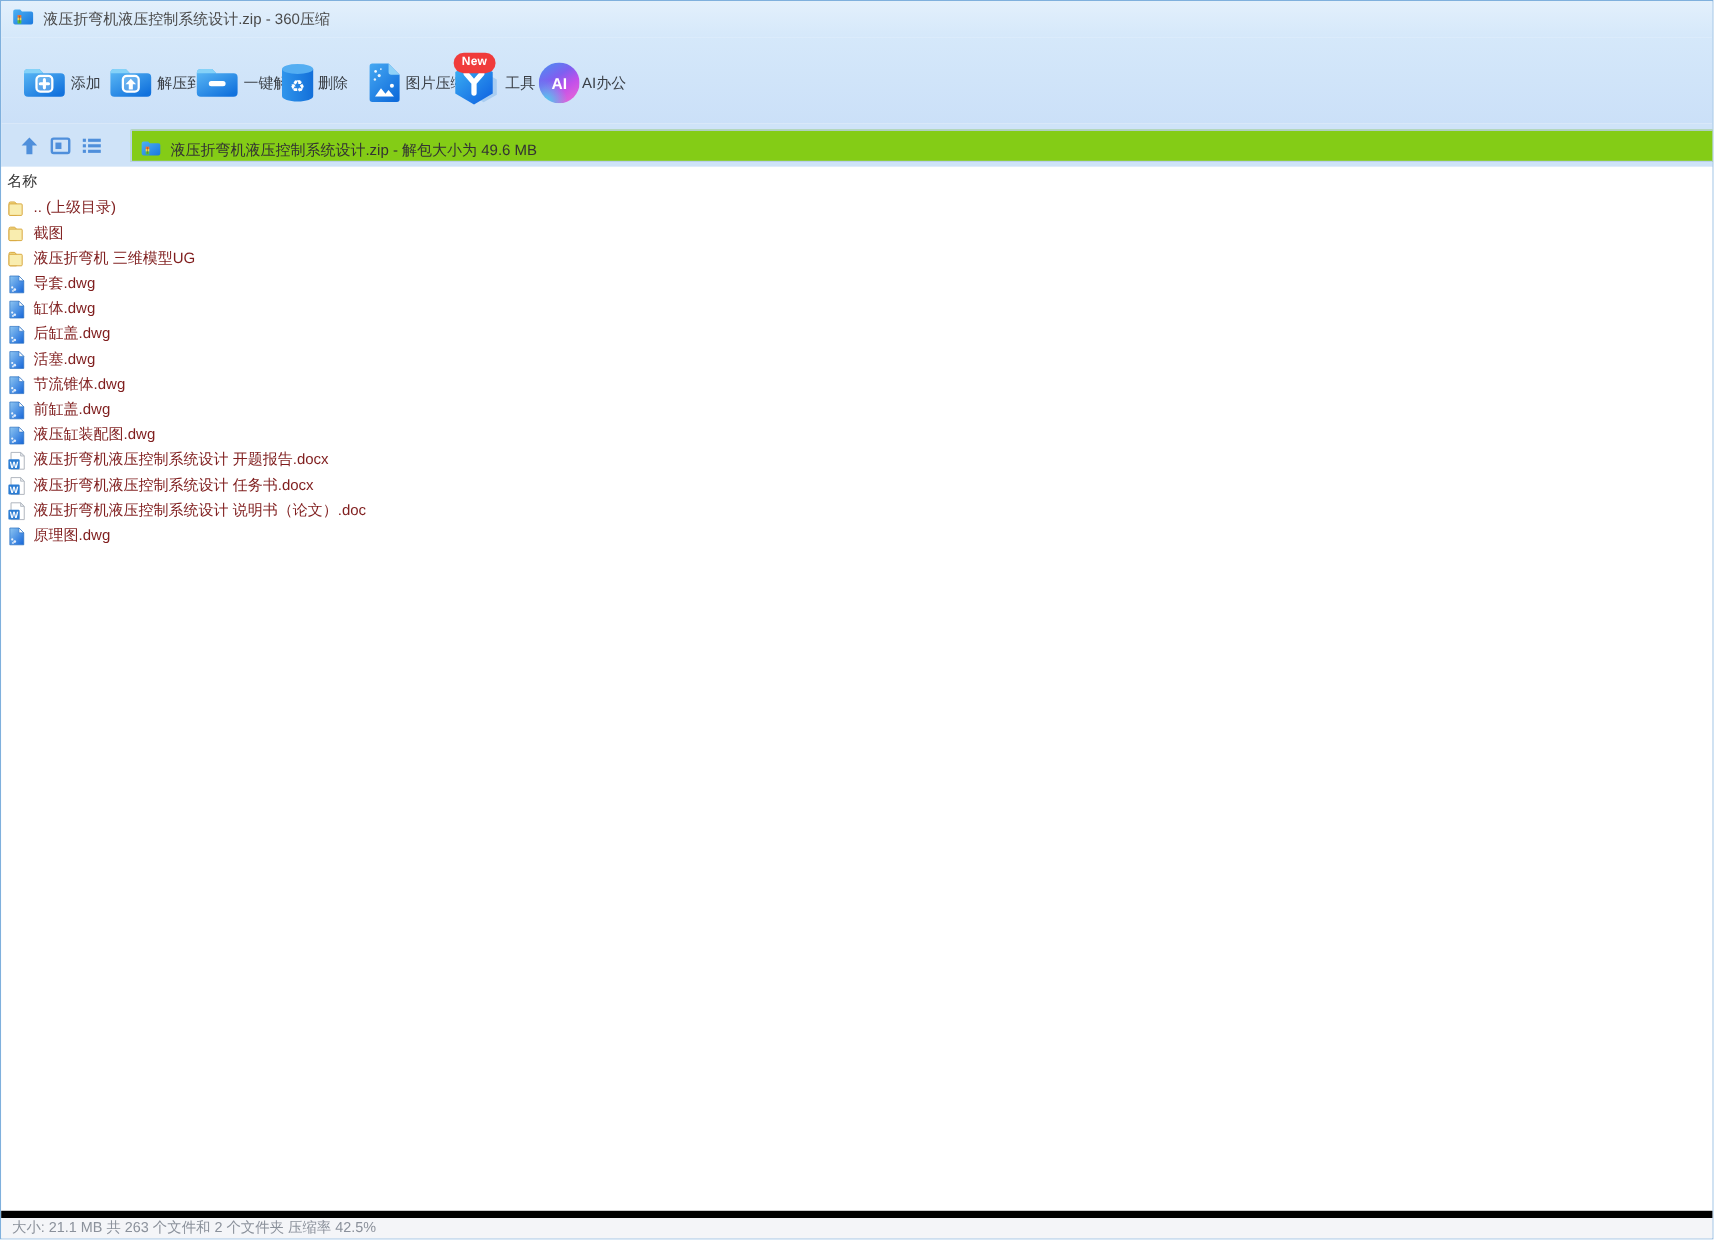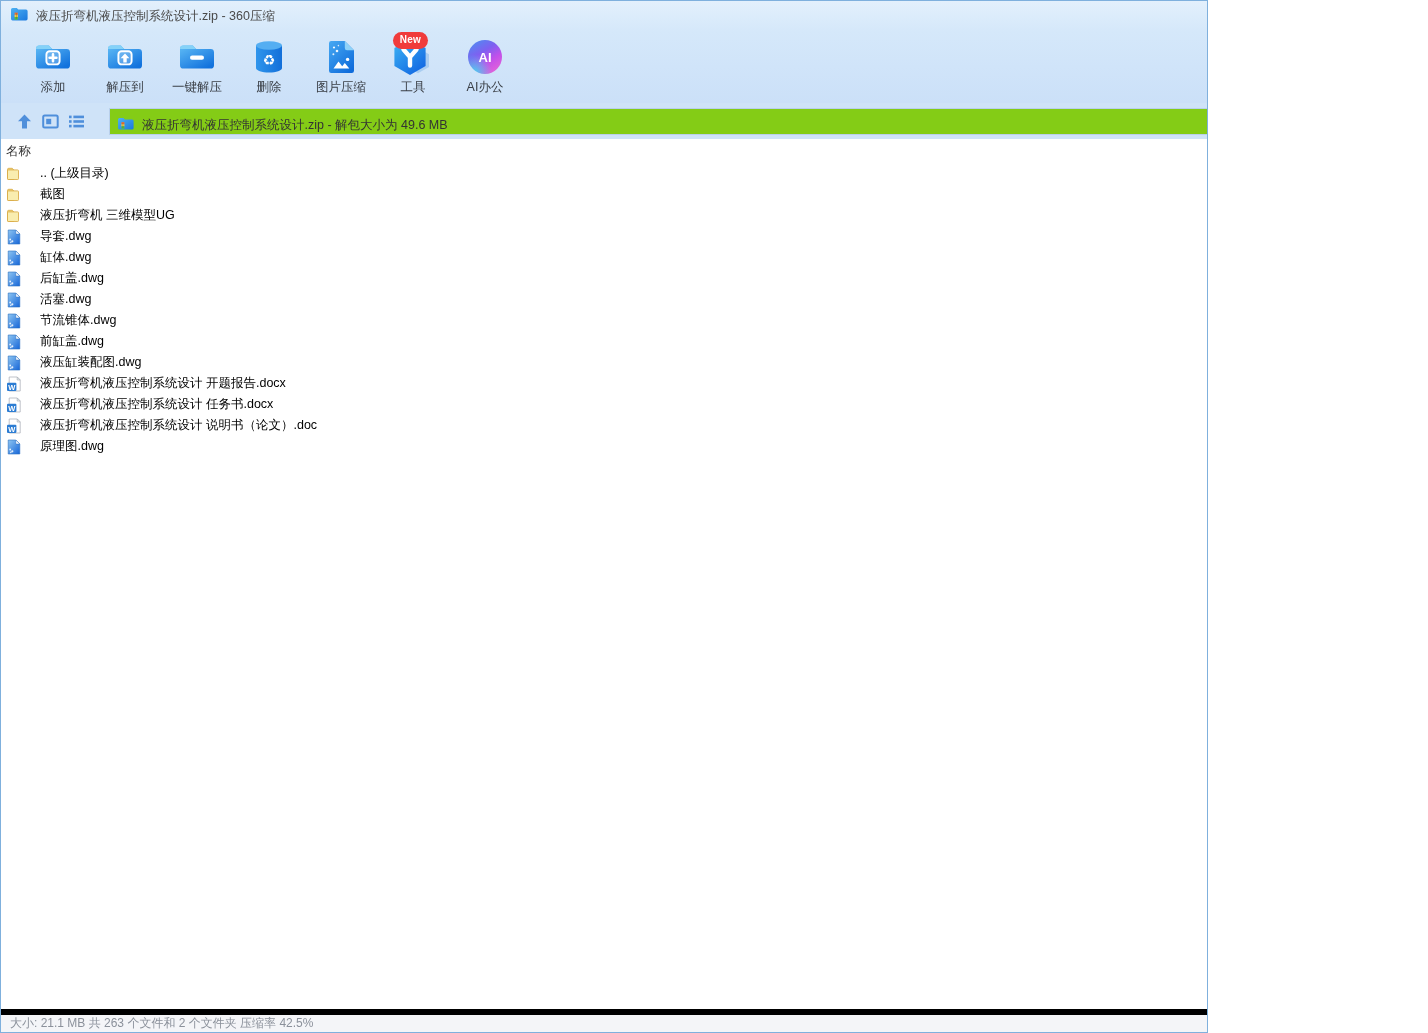--- a/index.html
+++ b/index.html
@@ -1,30 +1,30 @@
 <!DOCTYPE html>
 <html><head>
 <meta charset="utf-8">
 <style>
   * { margin:0; padding:0; box-sizing:border-box; }
   html,body { width:1428px; height:1033px; overflow:hidden; }
   body { font-family:"Liberation Sans","DejaVu Sans",sans-serif; background:#fff; }
 
-  .window { width:1208px; height:1033px; display:flex; flex-direction:column;
+  .window { width:1428px; height:1033px; display:flex; flex-direction:column;
             border:1px solid #7fb0dd; background:#fff; }
 
   
   .titlebar { height:30px; flex:0 0 30px; background:linear-gradient(#e3f0fc,#d5e8fa);
               display:flex; align-items:center; padding-left:9px; gap:7px; }
   .titlebar .title-text { font-size:12.5px; color:#4a4a4a; }
 
   
   .toolbar { height:72px; flex:0 0 72px; background:linear-gradient(#d5e8fa,#cbe0f8);
              display:flex; align-items:flex-start; padding:6px 0 0 16px; }
-  .tool-btn { width:72px; height:64px; display:flex; flex-direction:column; align-items:center;
+  .tool-btn { width:72px; height:64px; display:flex; flex-direction:row; align-items:center;
               justify-content:flex-start; gap:2px; border-radius:4px; position:relative; cursor:default; }
   .tool-icon { height:40px; display:flex; align-items:center; justify-content:center; position:relative; }
   .tool-label { font-size:12.5px; color:#3a3f46; white-space:nowrap; }
   .badge-new { position:absolute; top:-5px; right:6px; background:#f03b3b; color:#fff;
                font-size:10px; font-weight:bold; line-height:1; padding:3px 7px 4px;
                border-radius:9px; letter-spacing:.2px; }
   .ai-icon { width:34px; height:34px; border-radius:17px; display:flex; align-items:center; justify-content:center;
              background:radial-gradient(circle at 18% 95%, rgba(64,214,240,.95) 0%, rgba(64,214,240,0) 42%),
                         linear-gradient(148deg,#4694f2 0%,#7e60f0 38%,#c250ea 62%,#ef6ad2 100%); }
   .ai-icon span { color:#fff; font-weight:bold; font-size:13px; }
@@ -33,22 +33,22 @@
   .navbar { height:36px; flex:0 0 36px; background:#cfe3f8; display:flex; align-items:center; padding-left:10px; }
   .nav-ico { width:26px; height:26px; display:flex; align-items:center; justify-content:center; border-radius:3px; }
   .addressbar { flex:1; height:27px; background:#84cc16; border:1px solid #b9d0ec; border-right:none;
                 margin-left:20px; display:flex; align-items:flex-end; gap:7px; padding-left:7px;
                 font-size:12.5px; color:#333; }
 
   
   .list-area { flex:1; background:#fff; overflow:hidden; }
   .list-header { height:24px; display:flex; align-items:center; padding-left:5px;
                  font-size:12.5px; color:#333; }
-  .file-row { height:21px; display:flex; align-items:center; gap:18px; padding-left:5px;
-              font-size:12.5px; color:#000000; white-space:nowrap; cursor:default; }
+  .file-row { height:21px; display:flex; align-items:center; gap:6px; padding-left:5px;
+              font-size:12.5px; color:#7f1d1d; white-space:nowrap; cursor:default; }
   .file-row .row-ico { width:16px; height:16px; flex:0 0 16px; display:flex; align-items:center; justify-content:center; }
 
   
   .statusbar { height:23px; flex:0 0 23px; background:#f4f5f8; border-top:6px solid #000000;
                display:flex; align-items:center; padding-left:9px; font-size:12px; color:#8b919b; }
 </style>
 </head>
 <body>
 
 <div class="window">

